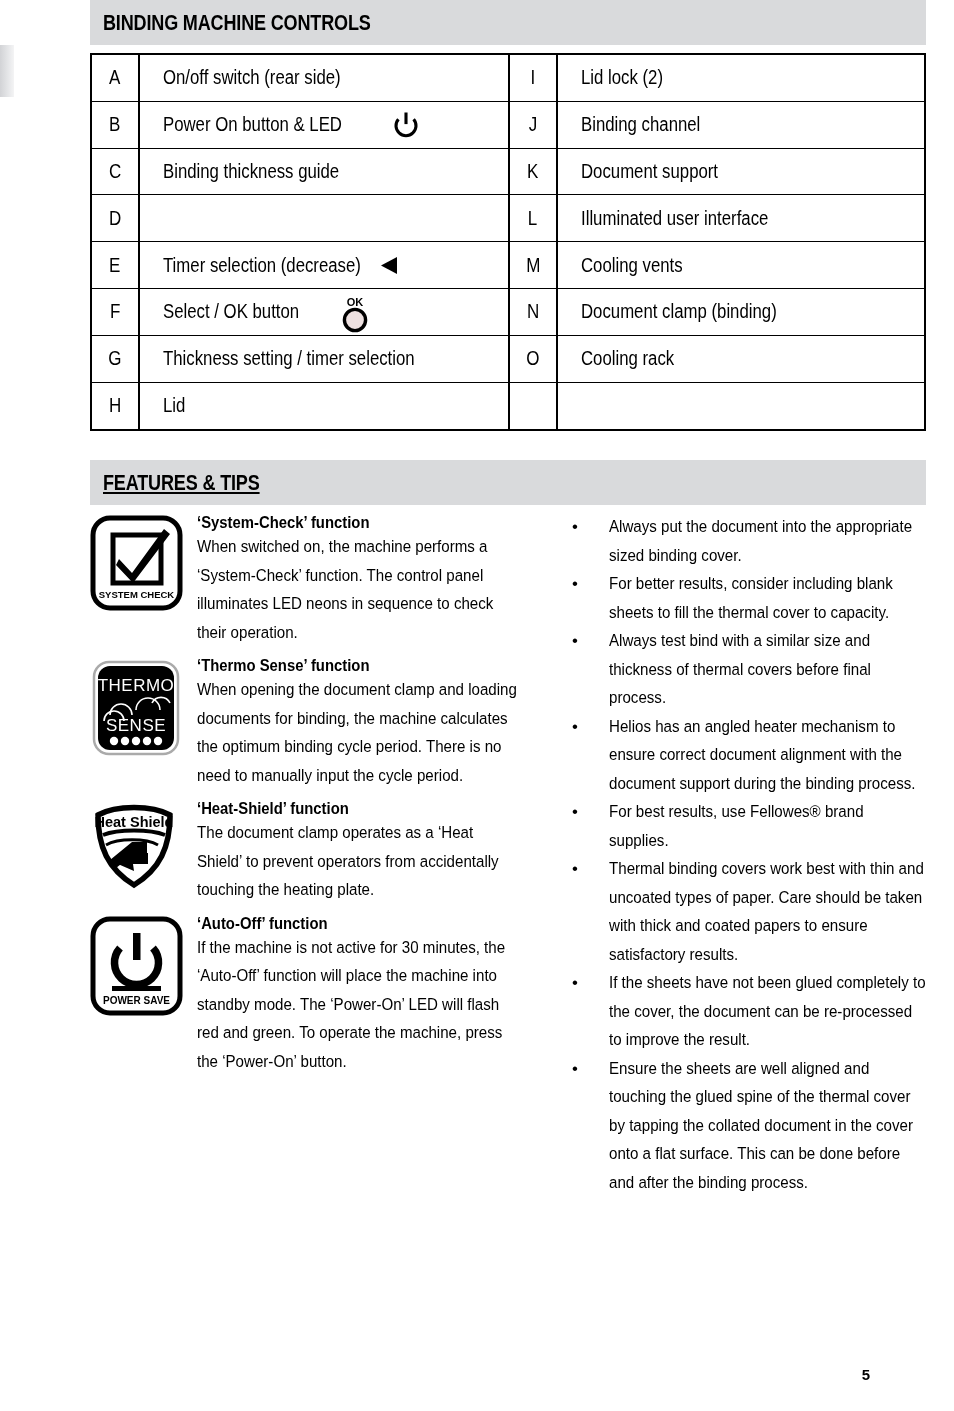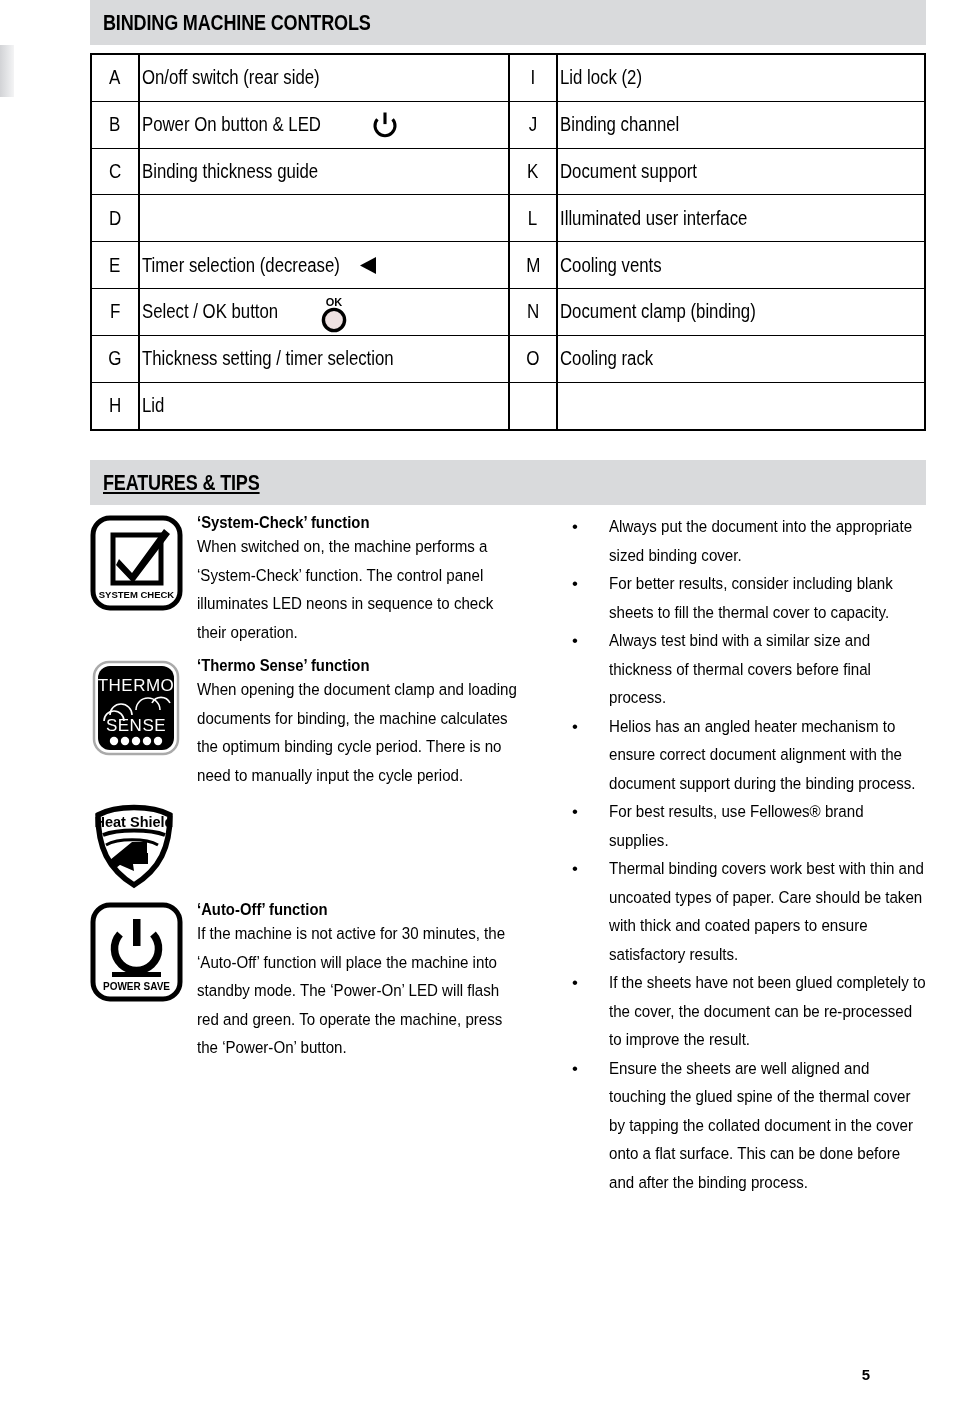--- a/index.html
+++ b/index.html
@@ -88,21 +88,21 @@
   }
   .tcell-key span {
     font-size: 20px;
     font-weight: normal;
     transform: scaleX(0.85);
   }
   .tcell-val {
     flex: 1 1 auto;
     display: flex;
     align-items: center;
-    padding-left: 2px;
+    padding-left: 23px;
     box-sizing: border-box;
     gap: 8px;
     text-align: right;
   }
   .tcell-val .vtext {
     font-size: 19.5px;
     transform: scaleX(0.86);
     transform-origin: left center;
     white-space: nowrap;
   }
@@ -422,20 +422,24 @@
         <div class="feature-icon">
           <svg width="93" height="90" viewBox="0 0 93 90">
             <path d="M8 14 C26 4 62 4 80 14 C80 46 70 68 44 84 C18 68 8 46 8 14 Z" fill="#fff" stroke="#000" stroke-width="5.5"></path>
             <path d="M13 34 C28 28 60 28 75 34" fill="none" stroke="#000" stroke-width="4"></path>
             <text x="44" y="26" font-family="Liberation Sans, sans-serif" font-size="14.5" font-weight="bold" text-anchor="middle" fill="#000">Heat Shield</text>
             <path d="M16 44 C28 37 56 37 68 44" fill="none" stroke="#000" stroke-width="3"></path>
             <path d="M20 59 L42 41 L57 41 L57 38 L57 60 L37 60 L40 56 L26 67 Z" fill="#000"></path>
             <path d="M21 60 L46 41 L45 52 L58 52 L58 63 L43 63 L44 70 Z" fill="#000"></path>
           </svg>
         </div>
+        <div class="feature-text">
+          <p class="feature-title">‘Heat-Shield’ function</p>
+          <p class="feature-body">The document clamp operates as a ‘Heat Shield’ to prevent operators from accidentally touching the heating plate.</p>
+        </div>
       </div>
 
       <div class="feature-item">
         <div class="feature-icon">
           <svg width="93" height="100" viewBox="0 0 93 100">
             <rect x="3" y="3" width="87" height="94" rx="17" ry="17" fill="#fff" stroke="#000" stroke-width="5"></rect>
             <path d="M30 32 A22 22 0 1 0 63 32" fill="none" stroke="#000" stroke-width="7.5"></path>
             <rect x="43" y="17" width="7.5" height="27" fill="#000"></rect>
             <rect x="22" y="70" width="49" height="5" fill="#000"></rect>
             <text x="46.5" y="88" font-family="Liberation Sans, sans-serif" font-size="10" font-weight="bold" text-anchor="middle" fill="#000">POWER SAVE</text>

